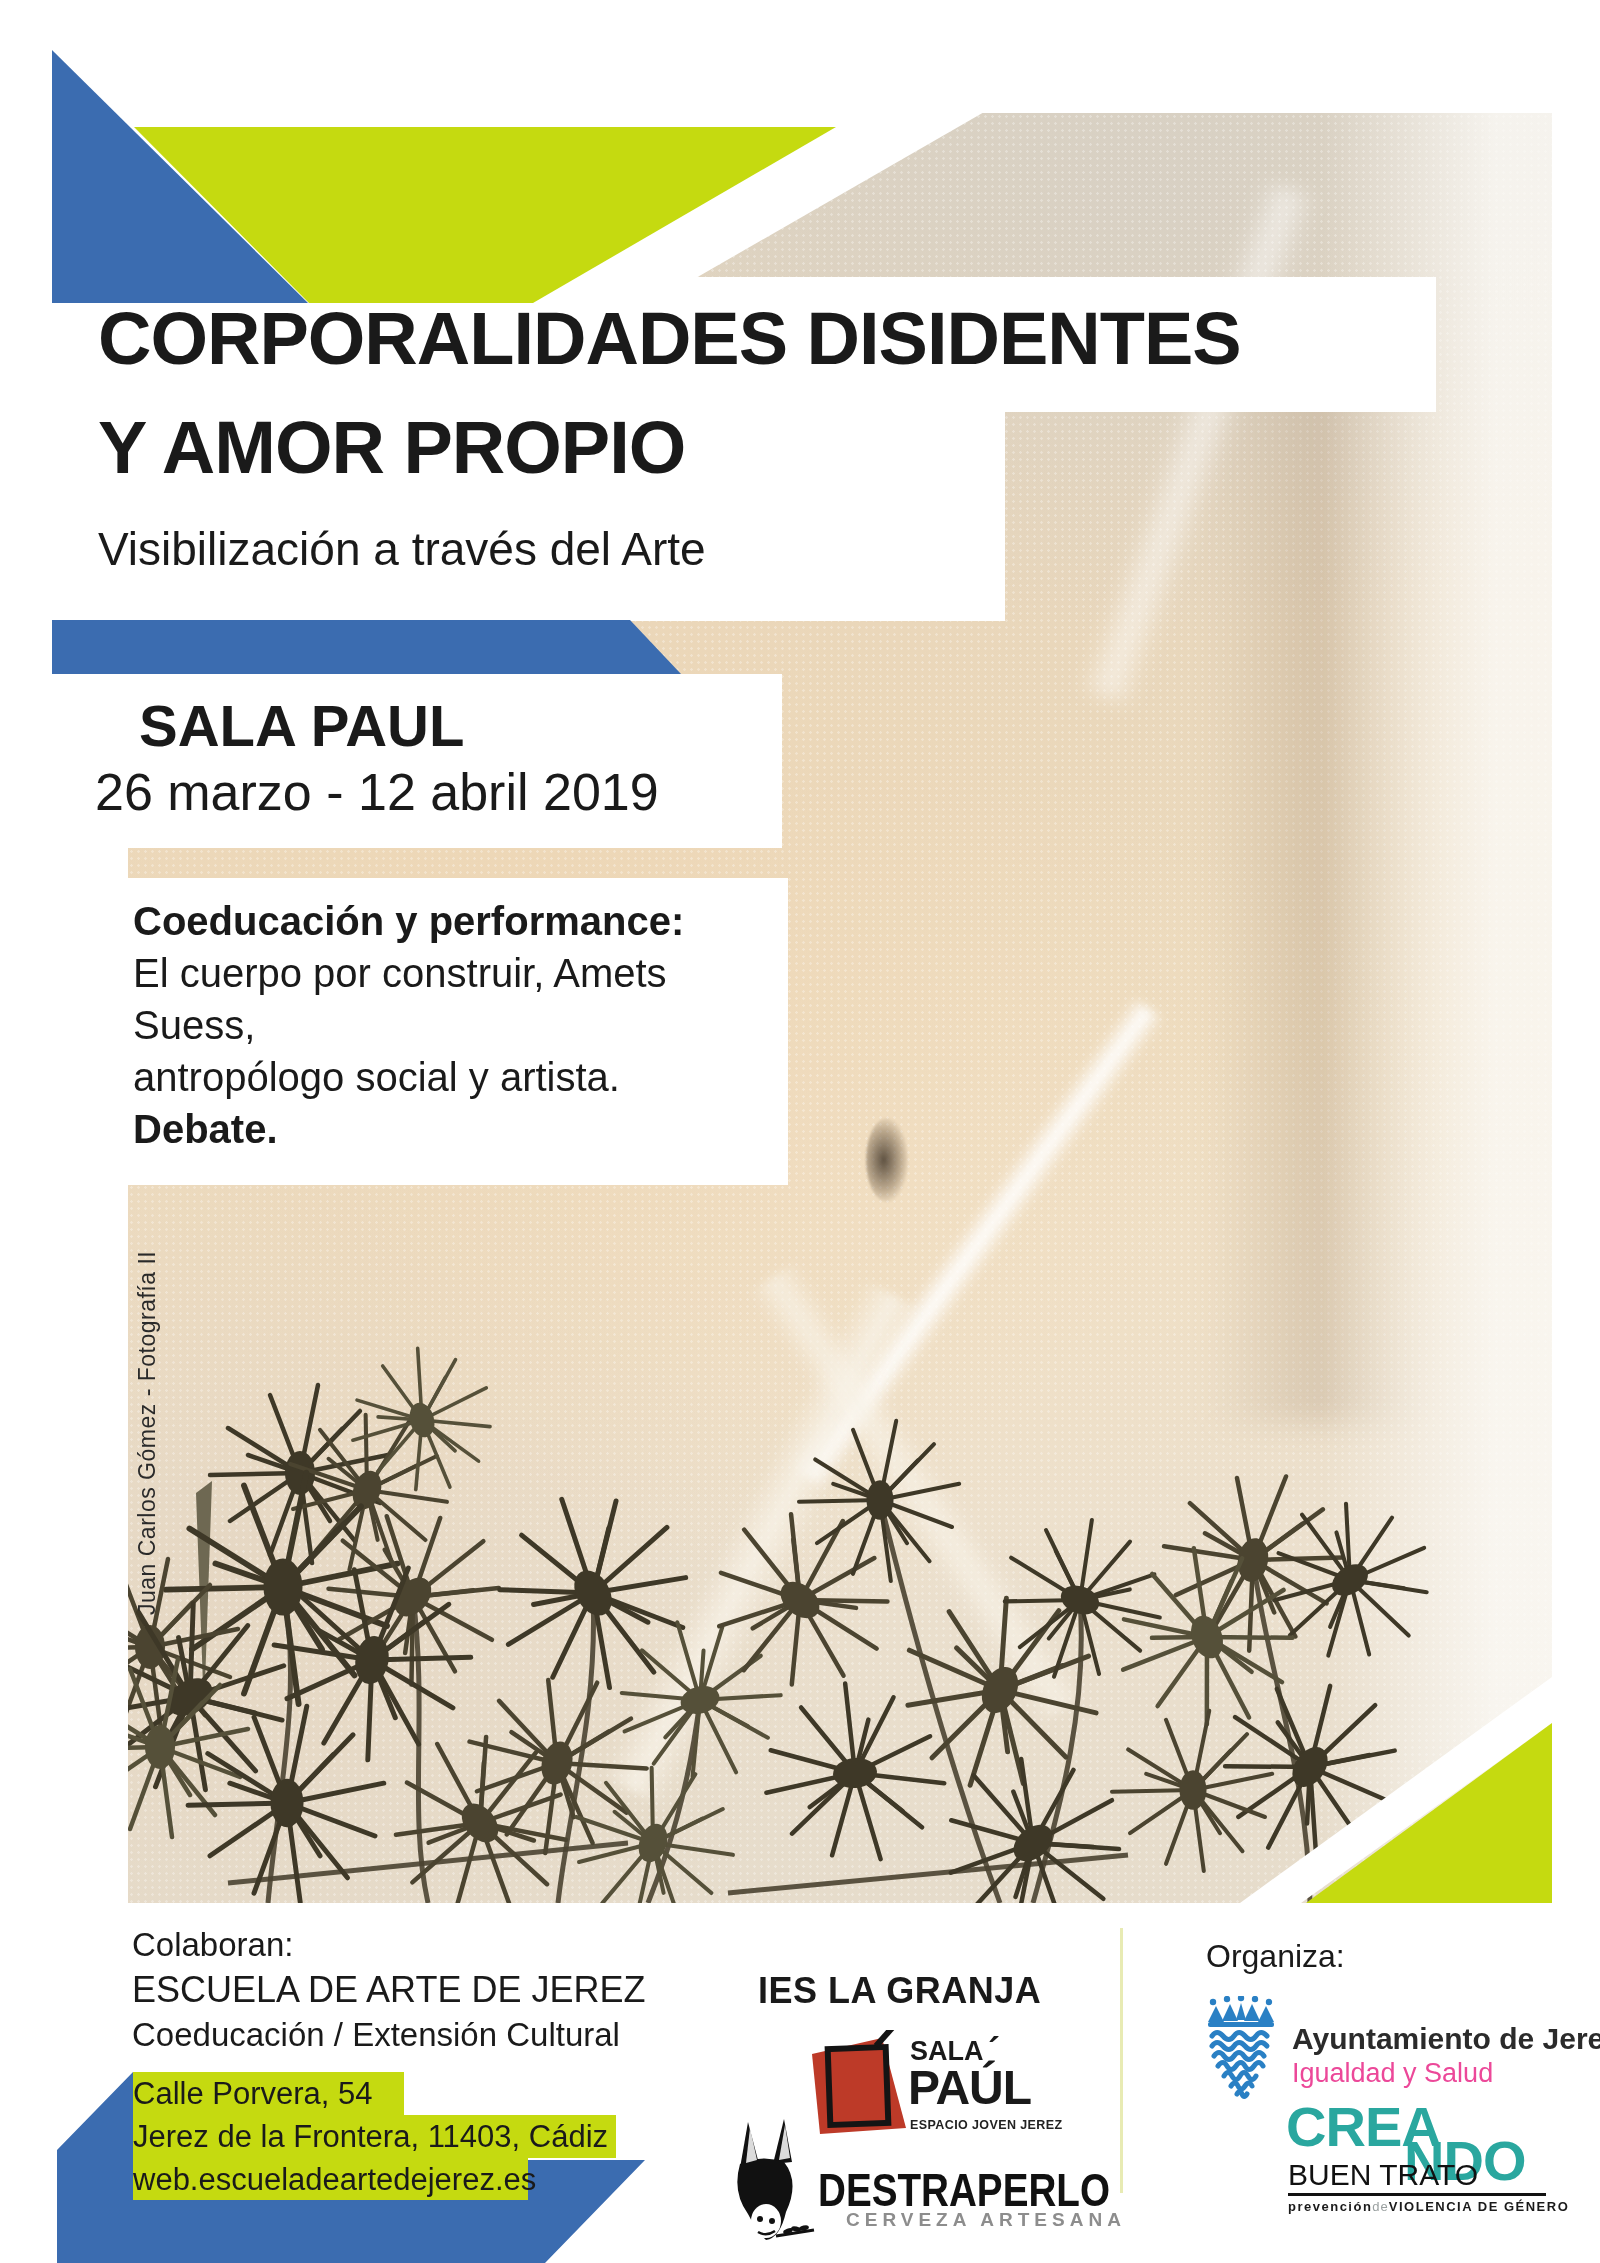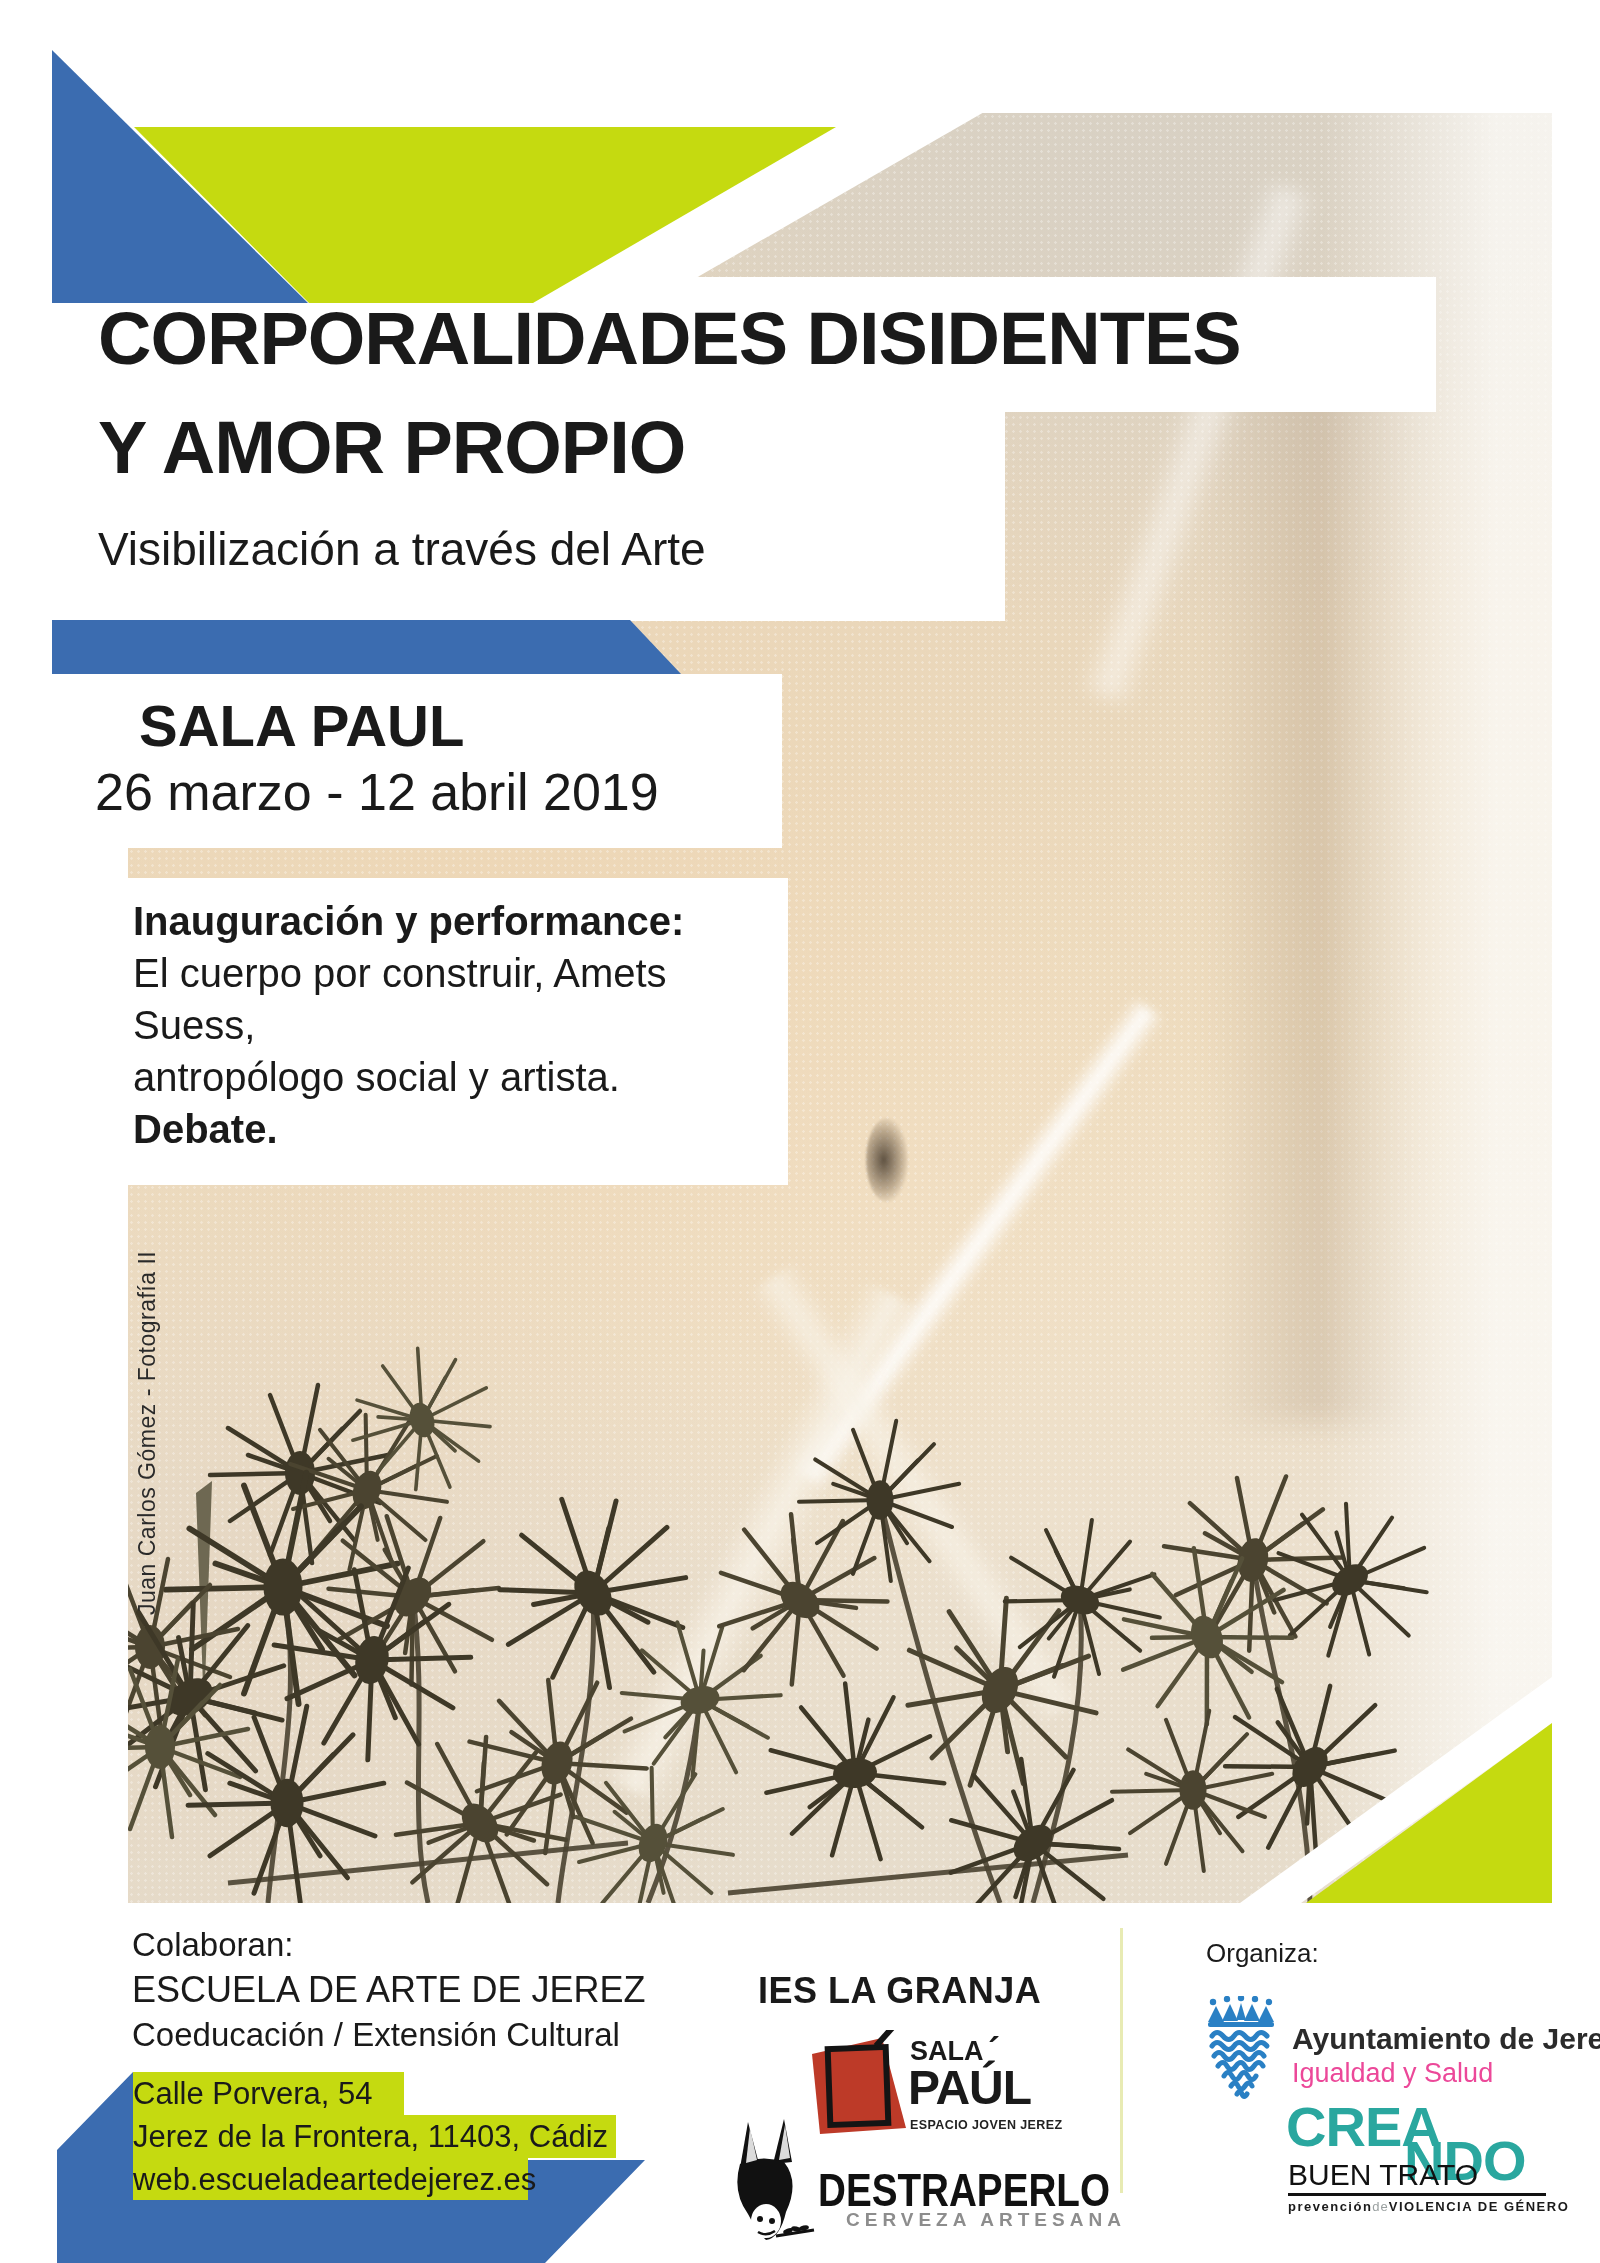--- a/index.html
+++ b/index.html
@@ -90,21 +90,21 @@
   .sala-acc{left:176px;top:0px;font-size:36px;font-weight:bold;}
   .sala-w2{left:96px;top:30px;font-size:48px;font-weight:bold;letter-spacing:-1px;white-space:nowrap;}
   .sala-tag{left:98px;top:88px;font-size:12.5px;font-weight:600;letter-spacing:.4px;color:#222;white-space:nowrap;}
   .donkey{left:726px;top:2118px;width:92px;height:130px;}
   .destra{left:818px;top:2163px;font-size:46px;font-weight:bold;transform:scaleX(.84);
     transform-origin:left top;white-space:nowrap;color:#111;}
   .cerveza{left:846px;top:2209px;font-size:19px;font-weight:600;letter-spacing:5px;color:#8d8d8d;white-space:nowrap;}
 
   
   .divider{left:1120px;top:1928px;width:3px;height:265px;background:#e8ebb4;}
-  .organiza{left:1206px;top:1938px;font-size:26px;white-space:nowrap;}
+  .organiza{left:1206px;top:1938px;font-size:32px;white-space:nowrap;}
   .aytologo{left:1204px;top:1996px;width:74px;height:104px;}
   .ayto-name{left:1292px;top:2022px;font-size:30px;font-weight:bold;color:#2b2b2b;white-space:nowrap;}
   .ayto-dept{left:1292px;top:2058px;font-size:27px;color:#ec4899;white-space:nowrap;}
   .creando{left:1286px;top:2094px;width:280px;height:115px;}
   .cre-a{left:0;top:0;font-size:56px;font-weight:bold;letter-spacing:-1px;color:#2aa79f;}
   .cre-b{left:118px;top:34px;font-size:56px;font-weight:bold;letter-spacing:-1px;color:#2aa79f;}
   .cre-c{left:2px;top:64px;font-size:30px;font-weight:400;color:#111;white-space:nowrap;}
   .cre-rule{left:2px;top:99px;width:258px;height:3px;background:#111;}
   .cre-tag{left:2px;top:105px;font-size:13px;white-space:nowrap;}
   .cre-tag .b{font-weight:bold;letter-spacing:1.5px;color:#1a1a1a;}
@@ -198,21 +198,21 @@
   <div class="abs shape tri-green-br"></div>
 
   <div class="abs title-l1">CORPORALIDADES DISIDENTES</div>
   <div class="abs title-l2">Y AMOR PROPIO</div>
   <div class="abs subtitle">Visibilización a través del Arte</div>
 
   <div class="abs venue-name">SALA PAUL</div>
   <div class="abs venue-dates">26 marzo - 12 abril 2019</div>
 
   <div class="abs event">
-    <b>Inauguración y performance:</b><br>
+    <b>Coeducación y performance:</b><br>
     <span>El cuerpo por construir, Amets Suess,</span><br>
     <span>antropólogo social y artista.</span><br>
     <b>Debate.</b>
   </div>
 
   <div class="abs caption-v">Juan Carlos Gómez - Fotografía II</div>
 
   <div class="abs colab">
     <div>Colaboran:</div>
     <div style="font-size:36px;">ESCUELA DE ARTE DE JEREZ</div>

